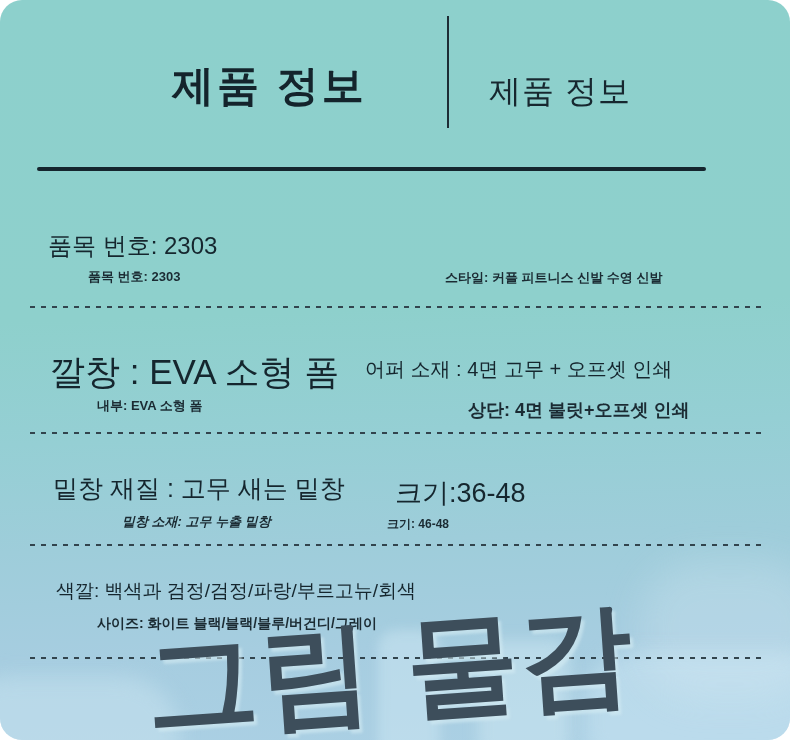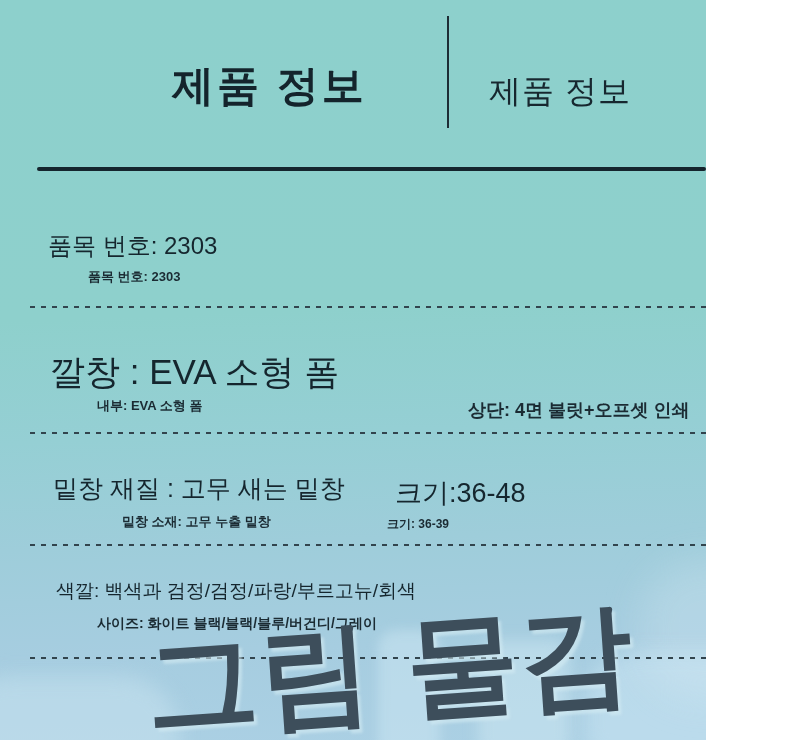--- a/index.html
+++ b/index.html
@@ -1,24 +1,25 @@
 <!DOCTYPE html>
 <html><head>
 <meta charset="utf-8">
 <style>
   html,body { margin:0; padding:0; }
   .page {
     position:relative;
-    width:706px; height:740px;
+    width:790px; height:740px;
     overflow:hidden;
     background:linear-gradient(178deg,
       #8dd0cc 0%, #8ed0cc 42%, #95cfd4 58%,
       #9ecdda 72%, #a6cde0 86%, #abd0e4 100%);
     font-family:"Liberation Sans","DejaVu Sans",sans-serif;
     color:#17272f;
+    border-radius:22px;
   }
   .abs { position:absolute; white-space:nowrap; }
 
   
   .title-primary   { left:172px; top:58px;  font-size:42px; font-weight:600; letter-spacing:3px; color:#14242c; z-index:3; }
   .title-secondary { left:489px; top:70px;  font-size:32px; font-weight:500; letter-spacing:1px; color:#17272f; z-index:3; }
   .v-divider       { left:447px; top:16px;  width:2px; height:112px; background:#1d2d35; z-index:3; }
   .h-rule          { left:37px;  top:167px; width:669px; height:4px; background:#15252d; border-radius:2px; z-index:3; }
 
   
@@ -37,21 +38,21 @@
   .r1-ls { left:88px;  top:268px; font-size:13px; }
   .r1-rm { left:372px; top:238px; font-size:17px; }
   .r1-rs { left:445px; top:269px; font-size:13px; }
 
   .r2-lm { left:50px;  top:349px; font-size:35px; }
   .r2-ls { left:97px;  top:397px; font-size:13px; }
   .r2-rm { left:365px; top:356px; font-size:20px; }
   .r2-rs { left:468px; top:398px; font-size:18px; }
 
   .r3-lm { left:53px;  top:472px; font-size:25px; }
-  .r3-ls { left:122px; top:513px; font-size:13px; }
+  .r3-ls { left:122px; top:513px; font-size:13px;font-style:italic; }
   .r3-rm { left:395px; top:475px; font-size:27px; }
   .r3-rs { left:387px; top:516px; font-size:12px; }
 
   .r4-m  { left:56px;  top:578px; font-size:19px; }
   .r4-s  { left:97px;  top:615px; font-size:14px;text-align:right; }
 
   
   .watermark {
     left:146px; top:612px;
     font-size:112px; font-weight:700; letter-spacing:2px;
@@ -80,31 +81,33 @@
   <div class="blob blob-4"></div>
   <div class="blob blob-5"></div>
 
   <div class="abs title-primary">제품 정보</div>
   <div class="abs v-divider"></div>
   <div class="abs title-secondary">제품 정보</div>
   <div class="abs h-rule"></div>
 
   <div class="abs main-text r1-lm">품목 번호: 2303</div>
   <div class="abs sub-text  r1-ls">품목 번호: 2303</div>
+  <div class="abs sub-text  r1-rs">스타일: 커플 피트니스 신발 수영 신발</div>
   <div class="abs dash dash-1"></div>
 
   <div class="abs main-text r2-lm">깔창 : EVA 소형 폼</div>
   <div class="abs sub-text  r2-ls">내부: EVA 소형 폼</div>
+  <div class="abs main-text r2-rm">어퍼 소재 : 4면 고무 + 오프셋 인쇄</div>
   <div class="abs sub-text  r2-rs">상단: 4면 불릿+오프셋 인쇄</div>
   <div class="abs dash dash-2"></div>
 
   <div class="abs main-text r3-lm">밑창 재질 : 고무 새는 밑창</div>
   <div class="abs sub-text  r3-ls">밑창 소재: 고무 누출 밑창</div>
   <div class="abs main-text r3-rm">크기:36-48</div>
-  <div class="abs sub-text  r3-rs">크기: 36-39</div>
+  <div class="abs sub-text  r3-rs">크기: 46-48</div>
   <div class="abs dash dash-3"></div>
 
   <div class="abs main-text r4-m">색깔: 백색과 검정/검정/파랑/부르고뉴/회색</div>
   <div class="abs sub-text  r4-s">사이즈: 화이트 블랙/블랙/블루/버건디/그레이</div>
   <div class="abs dash dash-4"></div>
 
   <div class="abs watermark">그림 물감</div>
 
 </div>
 

